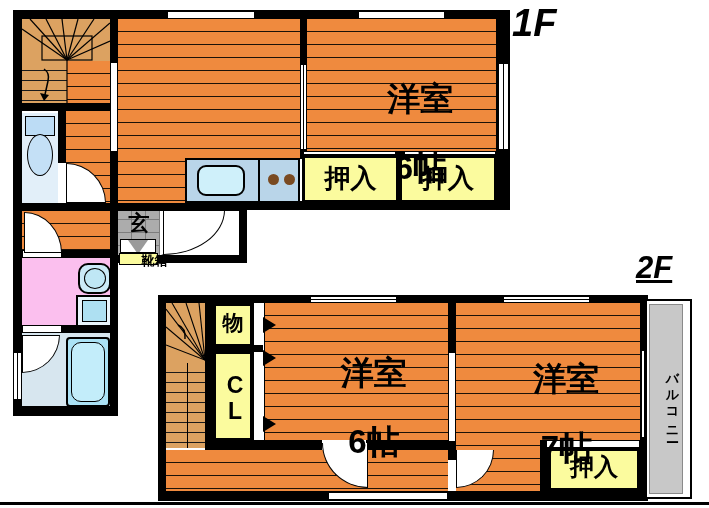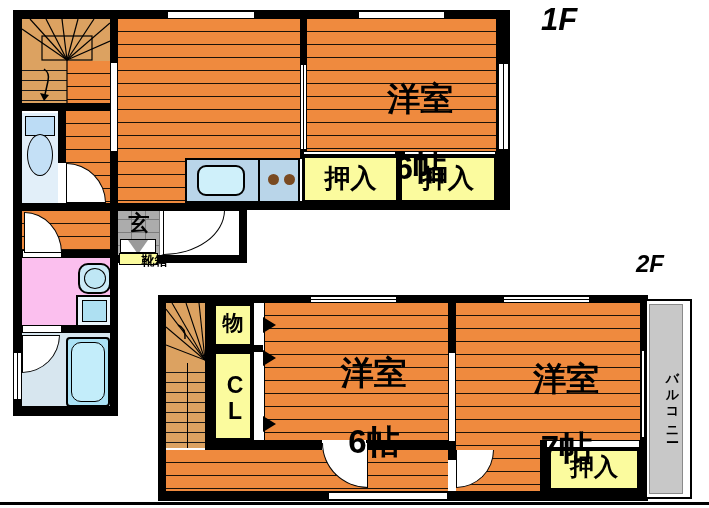--- a/index.html
+++ b/index.html
@@ -113,21 +113,21 @@
   <div class="abs door" style="left:24px;top:212px;width:38px;height:41px;border-radius:0 100% 0 0;"></div>
   <div class="abs door" style="left:163px;top:210px;width:62px;height:45px;border-radius:0 0 100% 0;"></div>
   <div class="abs door" style="left:22px;top:335px;width:38px;height:38px;border-radius:0 0 100% 0;"></div>
 
   <div class="abs gap" style="left:120px;top:239px;width:36px;height:14px;border:1px solid #000;"></div>
   <div class="abs" style="left:128px;top:240px;width:20px;height:12px;background:#9a9a9a;clip-path:polygon(0 0,100% 0,58% 100%,42% 100%);"></div>
   <div class="abs" style="left:119px;top:253px;width:39px;height:12px;background:#FBFB9E;border:1px solid #000;">
     <div class="lbl" style="left:16px;top:0;width:37px;font-size:13px;font-weight:700;">靴箱</div>
   </div>
 
-  <div class="lbl" style="left:524px;top:4px;width:70px;font-size:31px;font-style:italic;text-align:center;">1F</div>
+  <div class="lbl" style="left:512px;top:4px;width:70px;font-size:38px;font-style:italic;text-align:left;">1F</div>
   <div class="lbl" style="left:118px;top:42px;width:182px;font-size:33px;">
     <br>
   </div>
   <div class="lbl" style="left:307px;top:48px;width:190px;font-size:33px;">
     <span>洋室</span><br>
     <span>6帖</span>
   </div>
   <div class="lbl" style="left:302px;top:165px;width:97px;font-size:26px;">押入</div>
   <div class="lbl" style="left:399px;top:165px;width:98px;font-size:26px;">押入</div>
   <div class="lbl" style="left:118px;top:212px;width:42px;font-size:21px;">玄</div>
@@ -179,21 +179,21 @@
 
   <div class="abs yb" style="left:548px;top:448px;width:92px;height:43px;"></div>
 
   <div class="abs door" style="left:322px;top:443px;width:46px;height:45px;border-radius:0 0 0 100%;border-top:0;"></div>
   <div class="abs door" style="left:456px;top:450px;width:38px;height:38px;border-radius:0 0 100% 0;border-top:0;"></div>
 
   <div class="abs" style="left:645px;top:299px;width:47px;height:200px;background:#fff;border:2px solid #000;"></div>
   <div class="abs" style="left:649px;top:304px;width:34px;height:190px;background:#C8C8C8;border:1px solid #8a8a8a;"></div>
   <div class="lbl vert" style="left:653px;top:322px;width:26px;height:158px;font-size:13px;font-weight:900;letter-spacing:3px;">バルコニー</div>
 
-  <div class="lbl" style="left:636px;top:252px;width:70px;font-size:24px;font-style:italic;text-align:left;">2F</div>
+  <div class="lbl" style="left:636px;top:252px;width:70px;font-size:31px;font-style:italic;text-align:left;text-decoration:underline;">2F</div>
   <div class="lbl" style="left:213px;top:312px;width:40px;font-size:21px;">物</div>
   <div class="lbl vert" style="left:220px;top:362px;width:26px;height:72px;font-size:23px;">CL</div>
   <div class="lbl" style="left:263px;top:322px;width:185px;font-size:33px;">
     <span>洋室</span><br>
     <span>6帖</span>
   </div>
   <div class="lbl" style="left:456px;top:328px;width:184px;font-size:33px;">
     <span>洋室</span><br>
     <span>7帖</span>
   </div>

